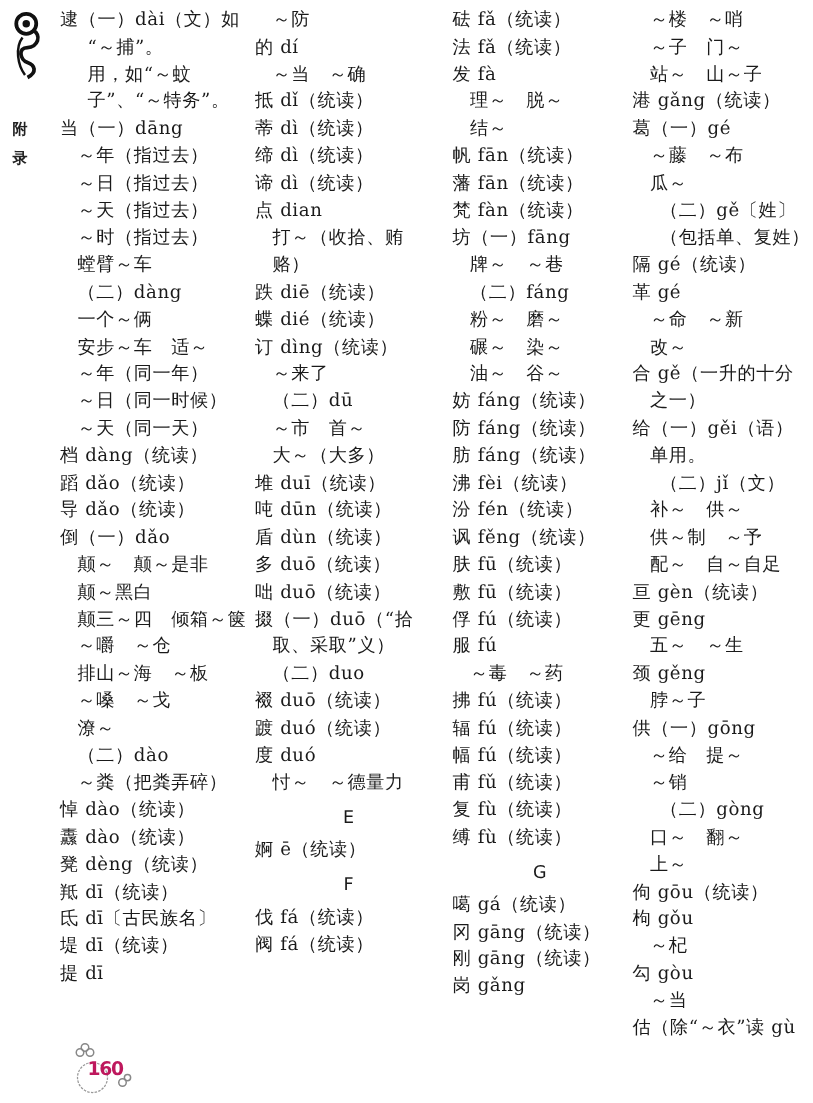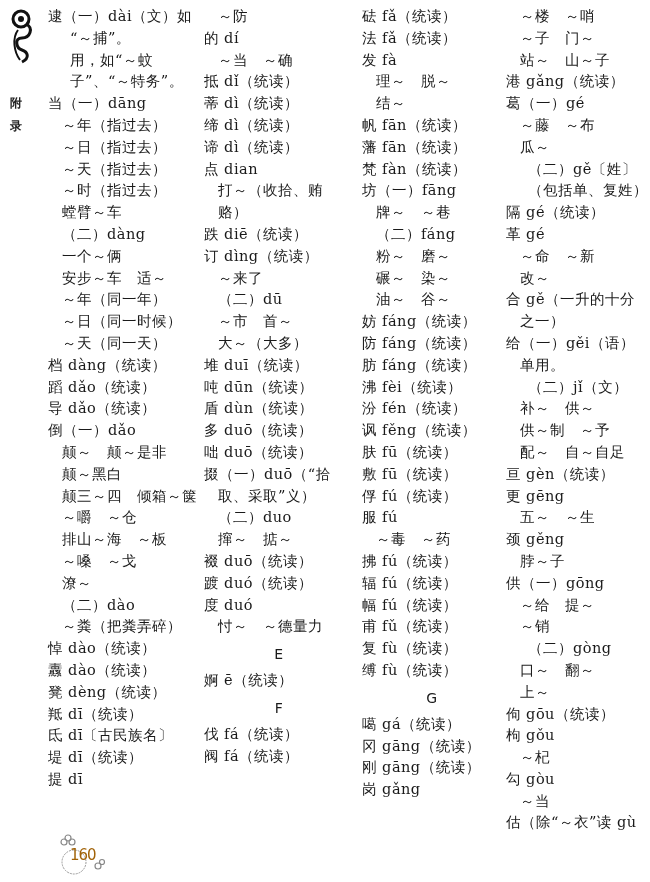--- a/index.html
+++ b/index.html
@@ -8,21 +8,21 @@
   .ornament { position:absolute; left:8px; top:8px; width:30px; height:56px; }
   .side-label { position:absolute; left:10px; font-size:12px; font-weight:bold;
                 font-family:"DejaVu Sans", sans-serif; color:#222; }
   .col { position:absolute; top:6px; }
   .line { height:21.8px; line-height:21.8px; font-size:14.5px; white-space:nowrap; letter-spacing:0.5px; }
   .line.i1 { padding-left:14px; }
   .line.i2 { padding-left:22px; }
   .line.section { text-align:center; font-family:"DejaVu Sans", sans-serif; font-size:14px; font-weight:500; }
   .page-num-wrap { position:absolute; left:58px; top:832px; width:60px; height:44px; }
   .page-num { position:absolute; left:12px; top:14px; font-family:"DejaVu Sans", sans-serif;
-              font-size:15px; font-weight:normal; letter-spacing:-1px; color:#a16207; }
+              font-size:15px; font-weight:bold; letter-spacing:-1px; color:#be185d; }
 </style>
 </head>
 <body>
 
 <svg class="ornament" viewBox="0 0 30 56">
   <circle cx="13" cy="11" r="8" fill="none" stroke="#111" stroke-width="3"></circle>
   <circle cx="13" cy="11" r="3" fill="#111"></circle>
   <path d="M18 16 C 26 20, 22 30, 14 30 C 6 30, 8 40, 14 42 C 20 44, 22 50, 14 54" fill="none" stroke="#111" stroke-width="3"></path>
   <path d="M10 22 C 4 30, 6 44, 12 52" fill="none" stroke="#111" stroke-width="2"></path>
 </svg>
@@ -73,34 +73,34 @@
     <div class="line">的 dí</div>
     <div class="line i1">～当　～确</div>
     <div class="line">抵 dǐ（统读）</div>
     <div class="line">蒂 dì（统读）</div>
     <div class="line">缔 dì（统读）</div>
     <div class="line">谛 dì（统读）</div>
     <div class="line">点 dian</div>
     <div class="line i1">打～（收拾、贿</div>
     <div class="line i1">赂）</div>
     <div class="line">跌 diē（统读）</div>
+    <div class="line">蝶 dié（统读）</div>
     <div class="line">订 dìng（统读）</div>
     <div class="line i1">～来了</div>
     <div class="line i1">（二）dū</div>
     <div class="line i1">～市　首～</div>
     <div class="line i1">大～（大多）</div>
     <div class="line">堆 duī（统读）</div>
     <div class="line">吨 dūn（统读）</div>
     <div class="line">盾 dùn（统读）</div>
     <div class="line">多 duō（统读）</div>
     <div class="line">咄 duō（统读）</div>
     <div class="line">掇（一）duō（“拾</div>
     <div class="line i1">取、采取”义）</div>
     <div class="line i1">（二）duo</div>
-    <div class="line i1">撺～　掂～</div>
     <div class="line">裰 duō（统读）</div>
     <div class="line">踱 duó（统读）</div>
     <div class="line">度 duó</div>
     <div class="line i1">忖～　～德量力</div>
     <div class="line section" style="height: 32px; line-height: 32px;">E</div>
     <div class="line">婀 ē（统读）</div>
     <div class="line section" style="height: 32px; line-height: 32px;">F</div>
     <div class="line">伐 fá（统读）</div>
     <div class="line">阀 fá（统读）</div>
   </div>

